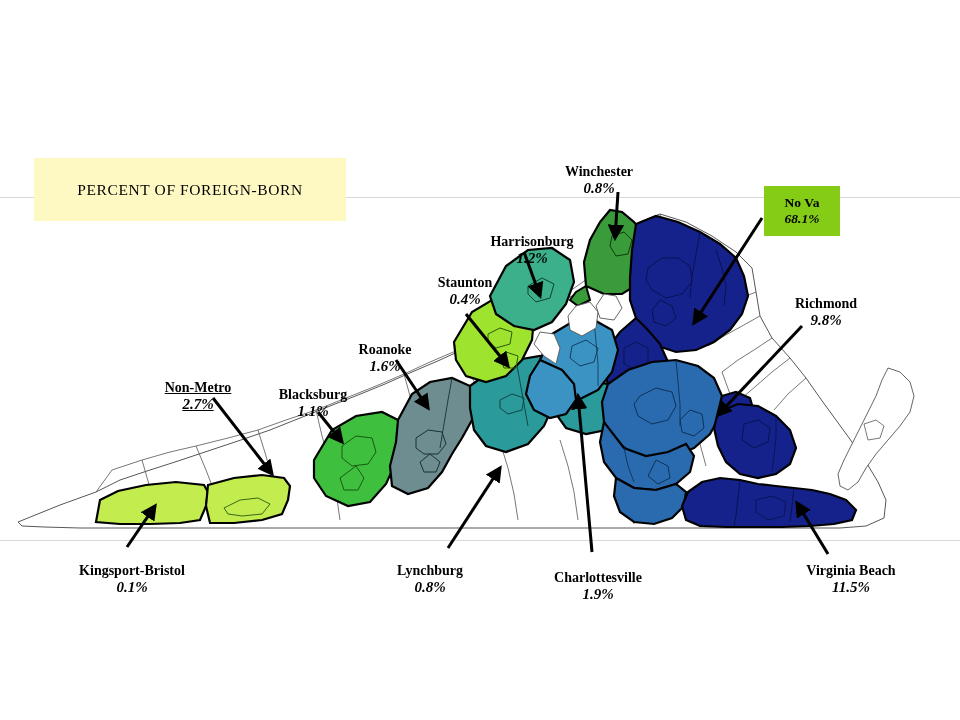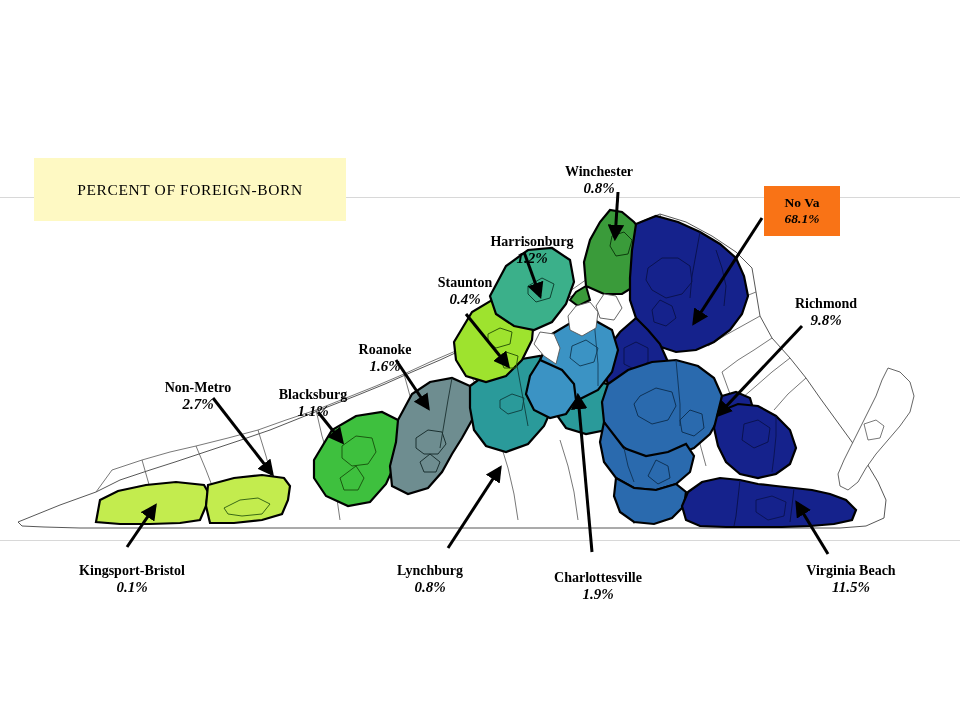--- a/index.html
+++ b/index.html
@@ -50,21 +50,21 @@
     white-space: nowrap;
   }
 
   
   #nova-box {
     position: absolute;
     left: 764px;
     top: 186px;
     width: 76px;
     height: 50px;
-    background: #f97316;
+    background: #84cc16;
     display: flex;
     flex-direction: column;
     align-items: center;
     justify-content: center;
     line-height: 1.15;
   }
   #nova-box .nb-name {
     font-size: 13.5px;
     font-weight: bold;
     color: #000;
@@ -327,21 +327,21 @@
   <div class="msa-label" style="left:746px; top:284px; width:160px;">
     <span class="ml-name">Richmond</span>
     <span class="ml-val">9.8%</span>
   </div>
 
   <div class="msa-label" style="left:315px; top:330px; width:140px;">
     <span class="ml-name">Roanoke</span>
     <span class="ml-val">1.6%</span>
   </div>
 
-  <div class="msa-label" style="left:124px; top:368px; width:148px;">
+  <div class="msa-label" style="left:124px; top:368px; width:148px;text-decoration:underline;">
     <span class="ml-name">Non-Metro</span>
     <span class="ml-val">2.7%</span>
   </div>
 
   <div class="msa-label" style="left:238px; top:375px; width:150px;">
     <span class="ml-name">Blacksburg</span>
     <span class="ml-val">1.1%</span>
   </div>
 
   <div class="msa-label" style="left:32px; top:551px; width:200px;">

